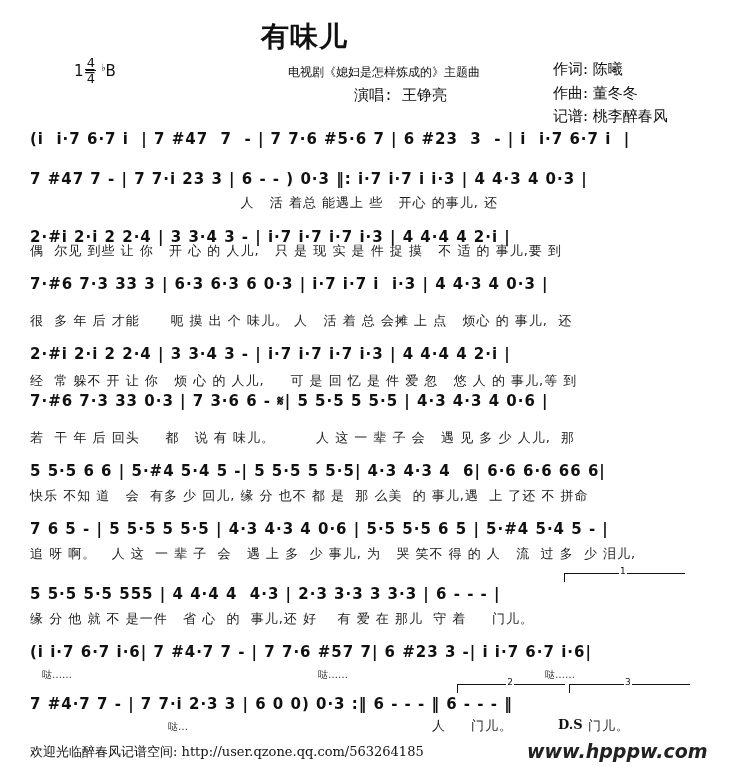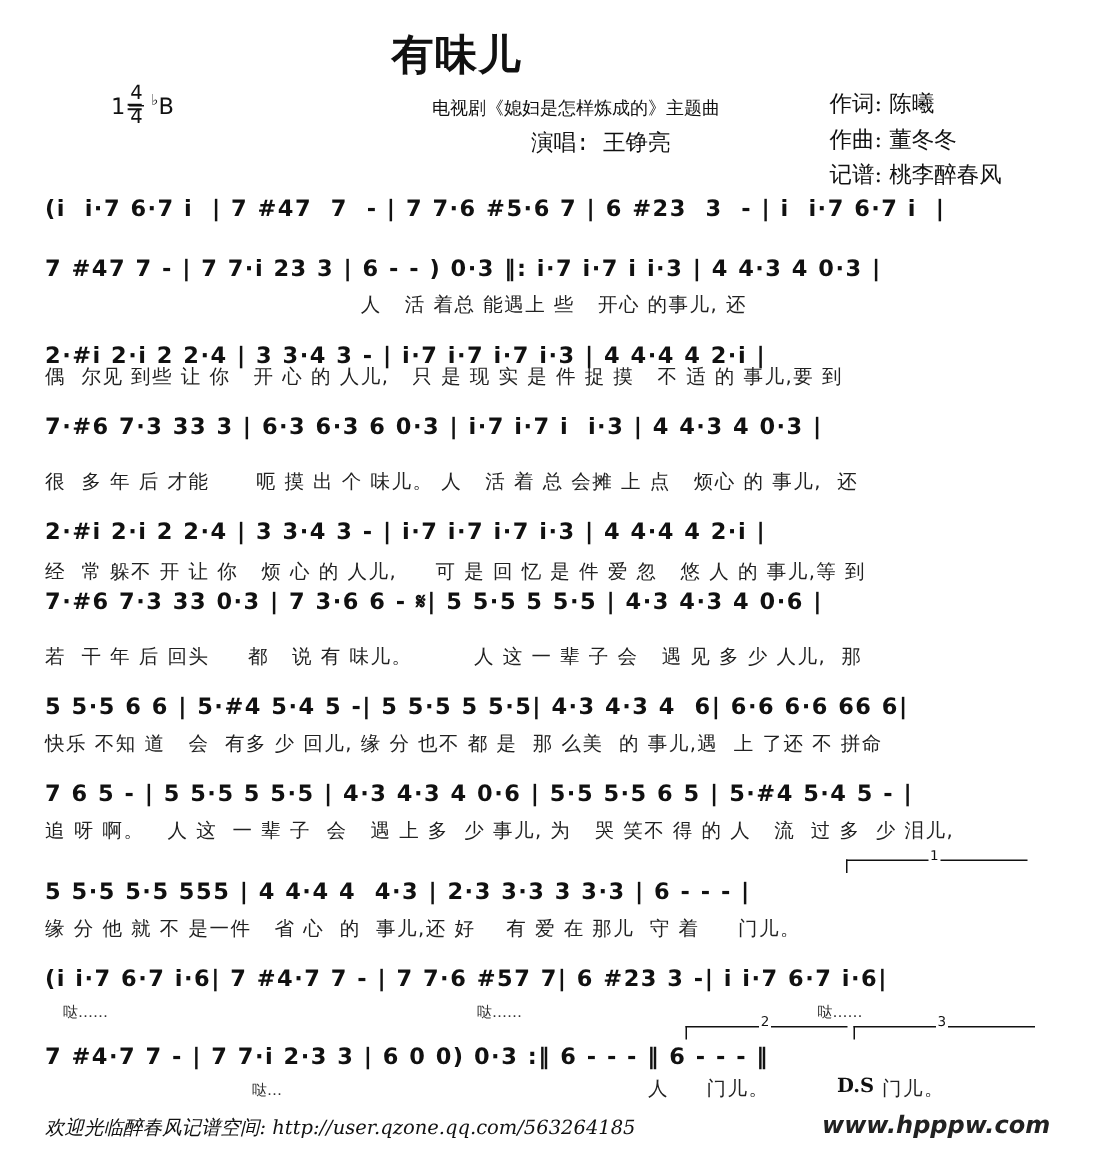--- a/index.html
+++ b/index.html
@@ -10,22 +10,22 @@
   .timesig{position:absolute;left:86px;top:56px;font-size:13px;line-height:13px;text-align:center;}
   .timesig .bar{border-top:1px solid #111;width:10px;margin:1px auto;}
   .subtitle{position:absolute;left:288px;top:64px;font-size:12px;font-family:"DejaVu Serif",serif;}
   .singer{position:absolute;left:354px;top:86px;font-size:15px;font-family:Liberation Mono, monospace;}
   .credit{position:absolute;left:553px;font-size:15px;font-family:"DejaVu Serif",serif;}
   .notes{position:absolute;left:30px;font-family:"DejaVu Sans",sans-serif;font-weight:bold;font-size:15px;white-space:pre;letter-spacing:1px;}
   .lyrics{position:absolute;left:30px;font-size:13px;white-space:pre;color:#222;letter-spacing:1px;}
   .small-lyric{position:absolute;font-size:10px;color:#333;}
   .volta{position:absolute;border-top:1px solid #111;border-left:1px solid #111;height:8px;font-size:9px;}
   .volta span{position:absolute;top:-8px;left:45%;background:#fff;padding:0 1px;}
-  .footer{position:absolute;left:30px;top:743px;font-size:13px;font-family:"DejaVu Serif",serif;font-style:italic;}
-  .watermark{position:absolute;left:548px;top:740px;font-size:16px;font-weight:bold;font-style:italic;font-family:"DejaVu Sans",sans-serif;color:#222;}
+  .footer{position:absolute;left:30px;top:743px;font-size:13px;font-family:"DejaVu Serif",serif;}
+  .watermark{position:absolute;left:527px;top:740px;font-size:19px;font-weight:bold;font-style:italic;font-family:"DejaVu Sans",sans-serif;color:#222;}
   .ds{position:absolute;font-family:"DejaVu Serif",serif;font-weight:bold;font-size:13px;}
 </style>
 </head>
 <body>
 
 <div class="title">有味儿</div>
 
 <div class="key"><span>1= </span><span class="flat">♭</span><span>B</span></div>
 <div class="timesig">
     <div>4</div>

